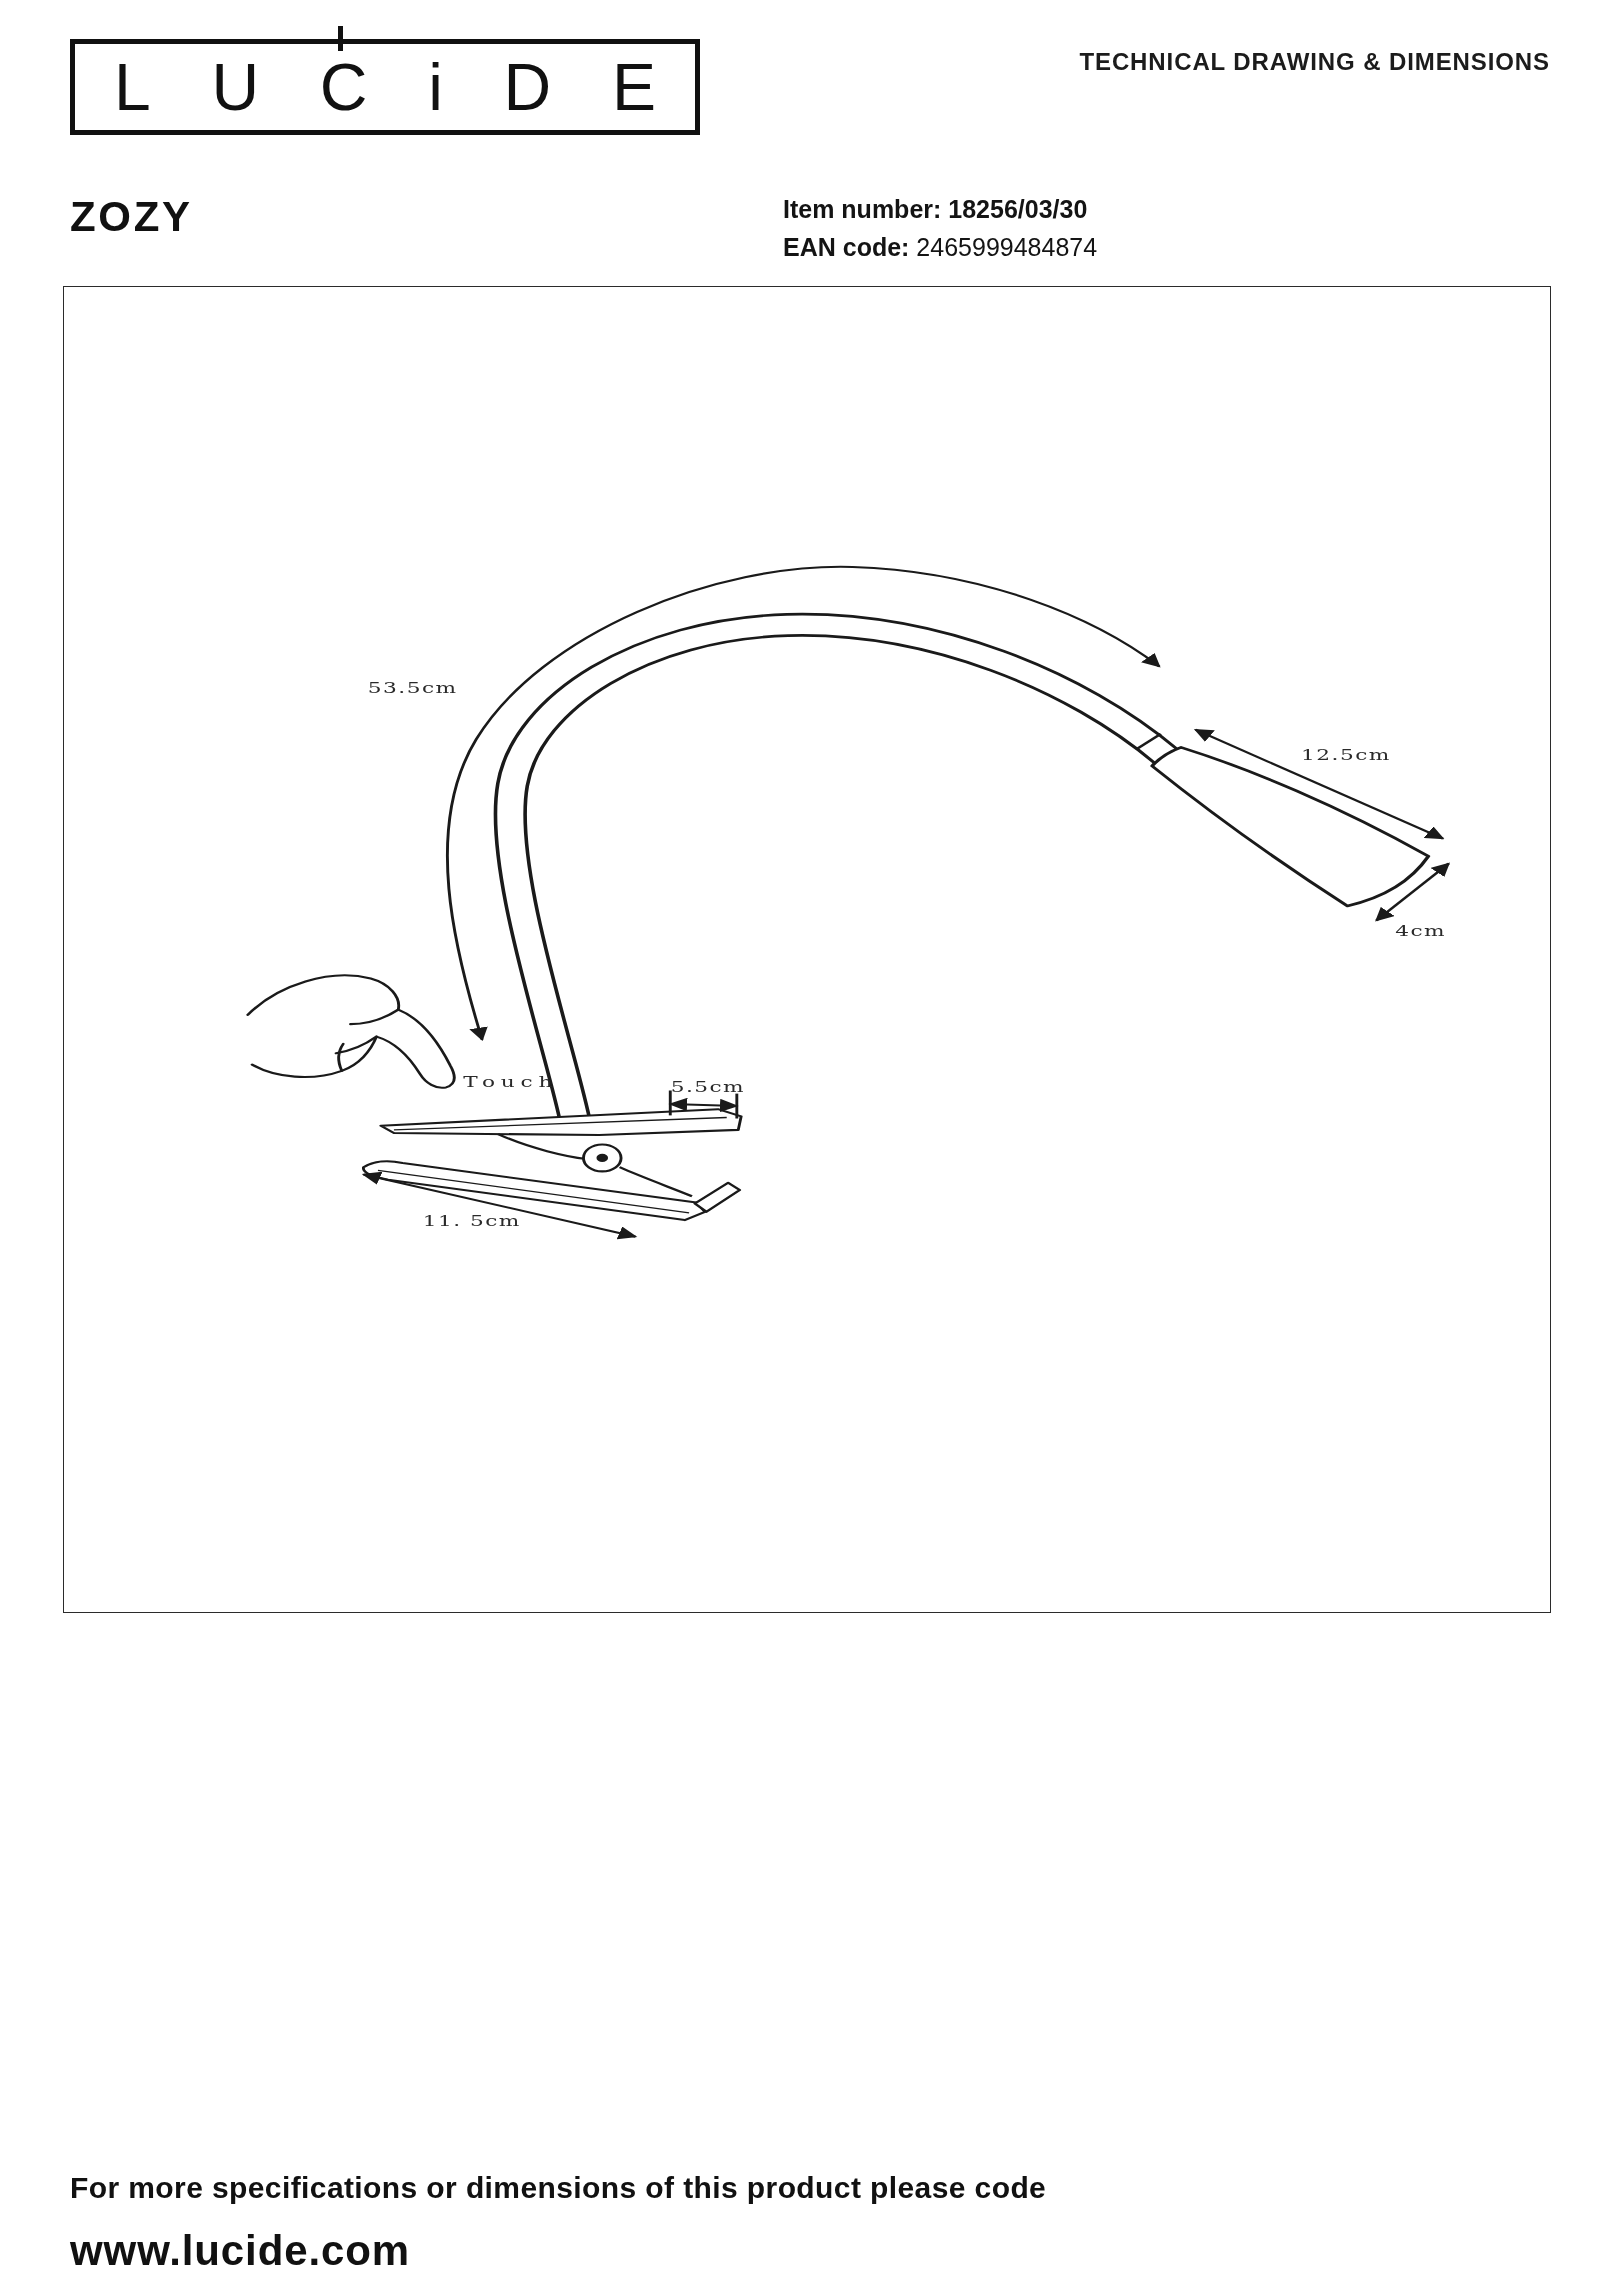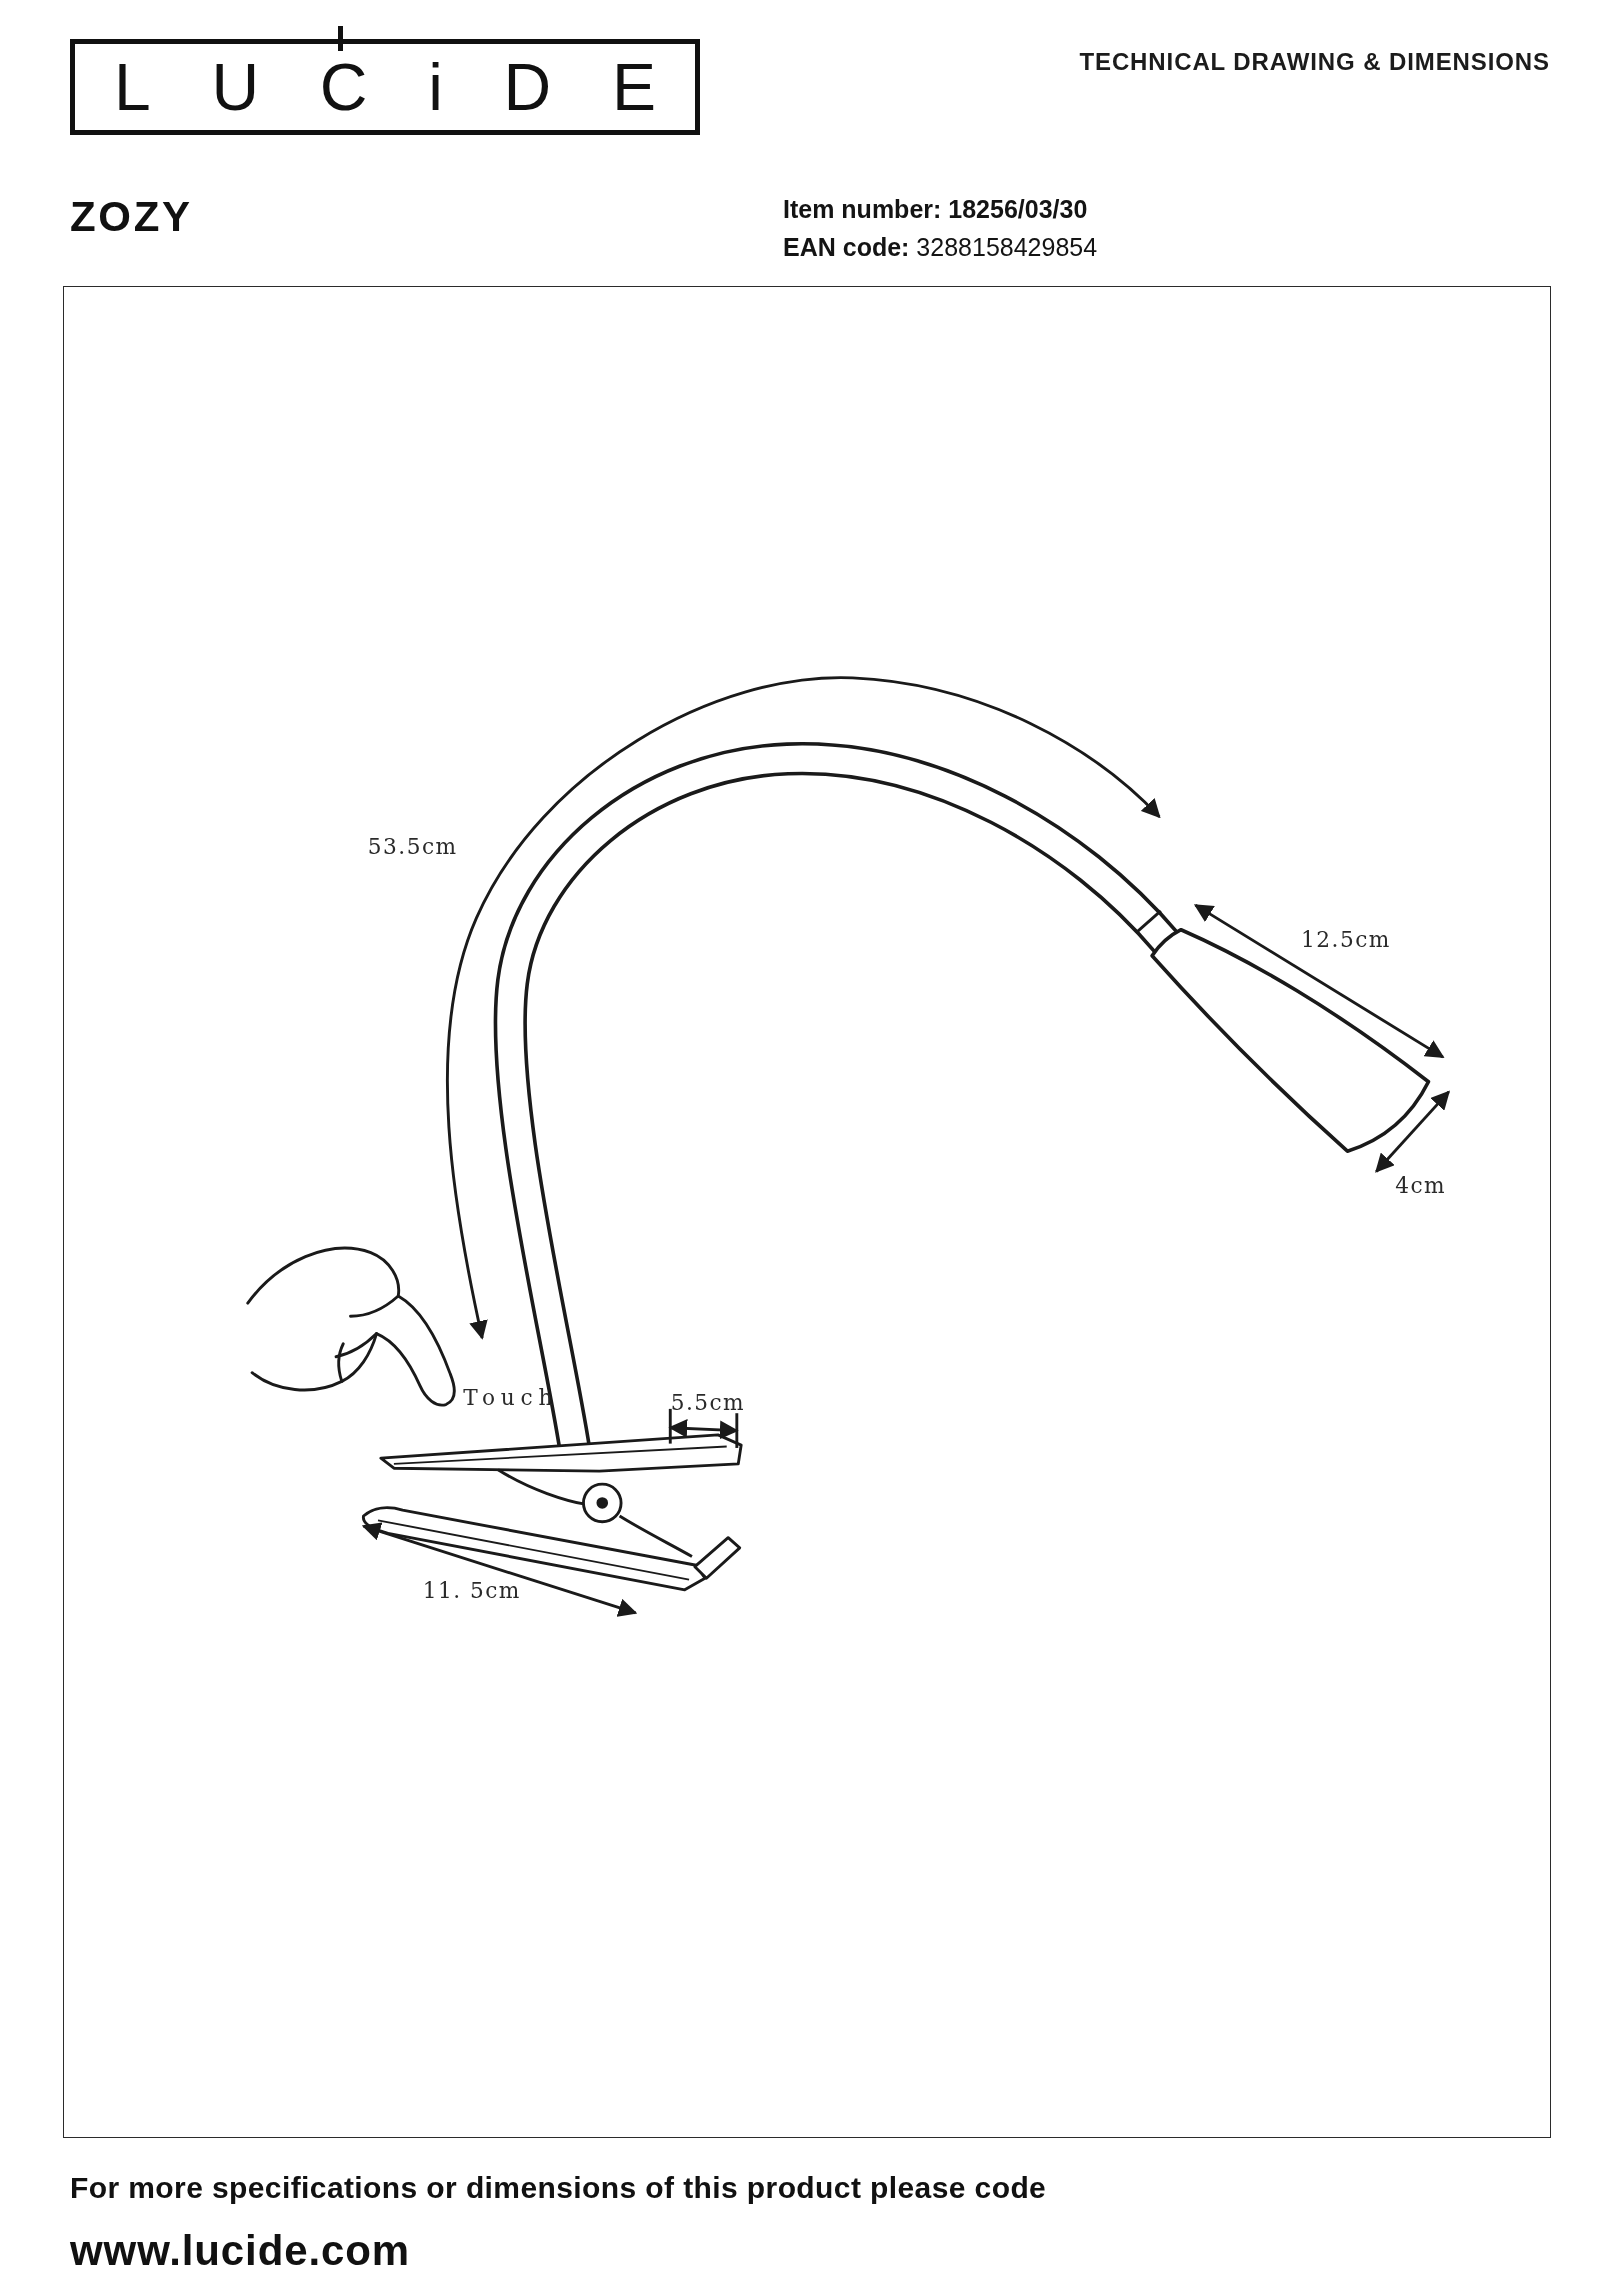--- a/index.html
+++ b/index.html
@@ -28,21 +28,21 @@
     position:absolute; left:70px; top:193px; font-size:42px; font-weight:700; letter-spacing:2.7px; color:#111;
   }
   .codes {
     position:absolute; left:783px; top:190px; font-size:25px; line-height:38px; color:#141414;
   }
   .codes .lbl { font-weight:700;margin-top:10px; }
   .codes .val-bold { font-weight:700; }
   .codes .val { font-weight:400; }
   
   .canvas-box {
-    position:absolute; left:63px; top:286px; width:1488px; height:1852px;
+    position:absolute; left:63px; top:286px; width:1488px; height:1327px;
     border:1.8px solid #2b2b2b; background:#fff;
   }
   .canvas-box svg { display:block; width:100%; height:100%; }
   
   .footer {
     position:absolute; left:70px; top:2171px;
   }
   .footer-note { font-size:30px; font-weight:700; color:#111; letter-spacing:0.4px; }
   .footer-url  { font-size:42px; font-weight:700; color:#111; margin-top:22px; letter-spacing:0.9px; }
 </style>
@@ -65,21 +65,21 @@
 
   <div class="product-name">ZOZY</div>
 
   <div class="codes">
     <div>
       <span class="lbl">Item number:</span>
       <span class="val-bold">18256/03/30</span>
     </div>
     <div>
       <span class="lbl">EAN code:</span>
-      <span class="val">3288158429854</span>
+      <span class="val">2465999484874</span>
     </div>
   </div>
 
   <div class="canvas-box">
     <svg viewBox="0 0 1027 1278" preserveAspectRatio="none">
       <defs>
         <marker id="arrow" viewBox="0 0 10 10" refX="9" refY="5" markerWidth="13" markerHeight="13" markerUnits="userSpaceOnUse" orient="auto-start-reverse">
           <path d="M0 0 L10 5 L0 10 Z" fill="#1a1a1a"></path>
         </marker>
       </defs>

